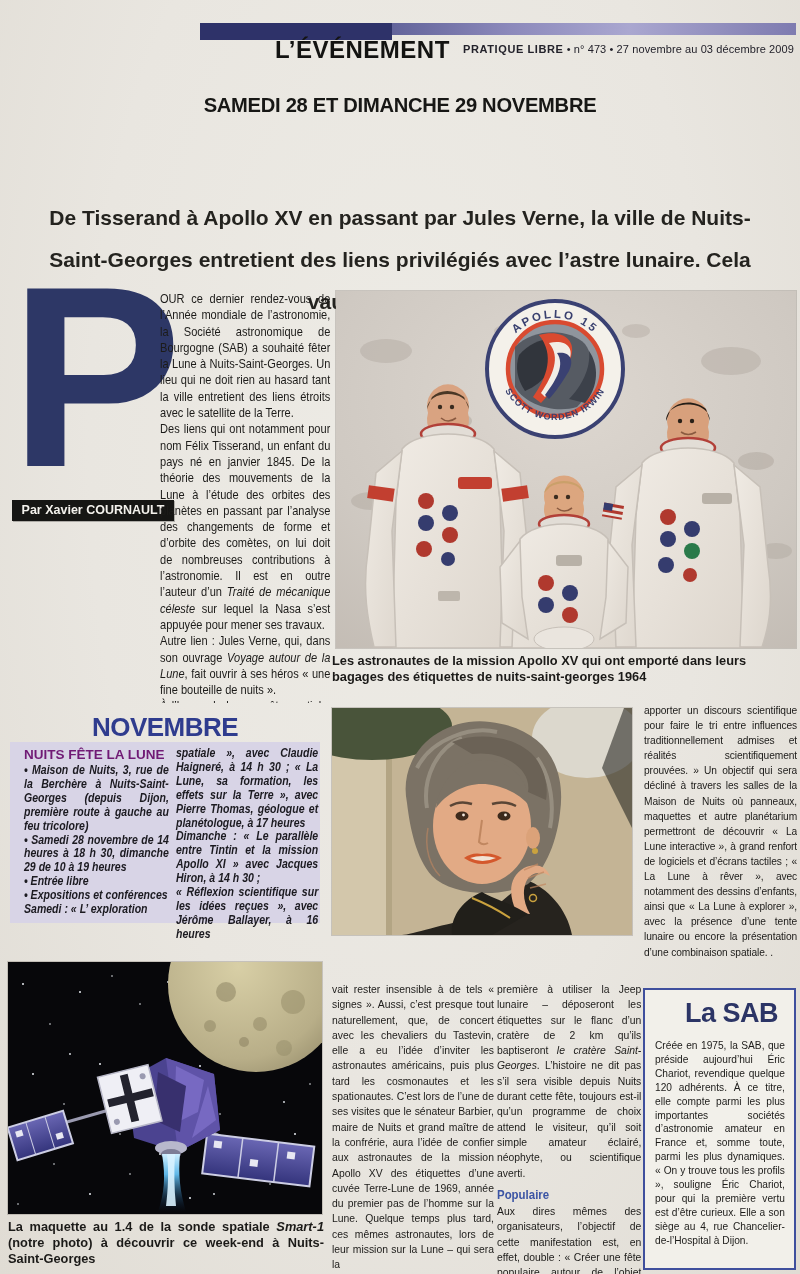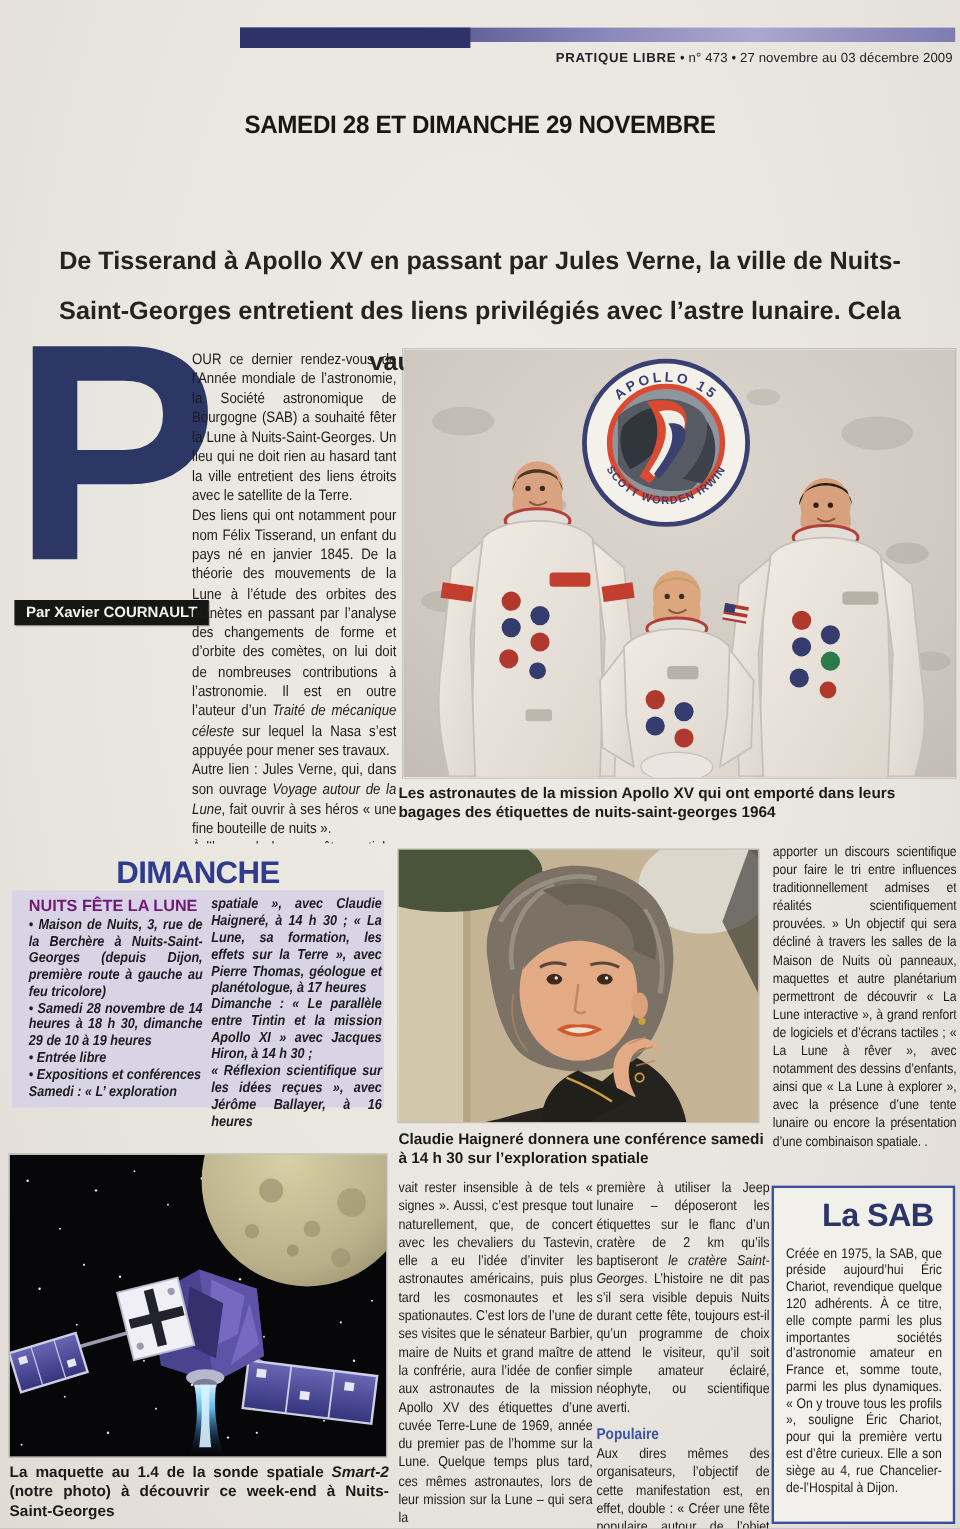--- a/index.html
+++ b/index.html
@@ -73,20 +73,21 @@
   .ph-smart{left:8px;top:962px;width:314px;height:252px;}
   svg{display:block;}
 </style>
 </head>
 <body>
 
 <div id="page">
 
   <div class="abs bar"></div>
   <div class="abs bar-block"></div>
+  <div class="abs section-title">L’ÉVÉNEMENT</div>
   <div class="abs masthead"><b>PRATIQUE LIBRE</b> • n° 473 • 27 novembre au 03 décembre 2009</div>
 
   <div class="abs kicker">SAMEDI 28 ET DIMANCHE 29 NOVEMBRE</div>
   <div class="abs lede">De Tisserand à Apollo XV en passant par Jules Verne, la ville de Nuits-Saint-Georges entretient des liens privilégiés avec l’astre lunaire. Cela vaut bien une fête.</div>
 
   <div class="abs dropcap">P</div>
   <div class="abs byline">Par Xavier COURNAULT</div>
 
   <div class="bodycol col-left">OUR ce dernier rendez-vous de l’Année mondiale de l’astronomie, la Société astronomique de Bourgogne (SAB) a souhaité fêter la Lune à Nuits-Saint-Georges. Un lieu qui ne doit rien au hasard tant la ville entretient des liens étroits avec le satellite de la Terre.<br>Des liens qui ont notamment pour nom Félix Tisserand, un enfant du pays né en janvier 1845. De la théorie des mouvements de la Lune à l’étude des orbites des planètes en passant par l’analyse des changements de forme et d’orbite des comètes, on lui doit de nombreuses contributions à l’astronomie. Il est en outre l’auteur d’un <i>Traité de mécanique céleste</i> sur lequel la Nasa s’est appuyée pour mener ses travaux.<br>Autre lien : Jules Verne, qui, dans son ouvrage <i>Voyage autour de la Lune</i>, fait ouvrir à ses héros « une fine bouteille de nuits ».<br>À l’heure de la conquête spatiale, la ville de Nuits ne pou-</div>
 
@@ -197,21 +198,21 @@
           <circle cx="6" cy="228" r="8" fill="#b0392e"></circle>
         <rect x="-8" y="168" width="26" height="11" rx="3" fill="#b8b1a7"></rect>
         <circle cx="4" cy="110" r="2.2" fill="#3a2c20"></circle>
           <circle cx="-8" cy="110" r="2.2" fill="#3a2c20"></circle>
         <path d="M-7,121 Q0,127 8,121" stroke="#8a5a40" stroke-width="1.6" fill="none"></path>
       </g>
     </svg>
   </div>
   <div class="caption cap-apollo">Les astronautes de la mission Apollo XV qui ont emporté dans leurs bagages des étiquettes de nuits-saint-georges 1964</div>
 
-  <div class="abs pratique-title">DIMANCHE</div>
+  <div class="abs pratique-title">NOVEMBRE</div>
   <div class="abs pratique-box">
     <div class="pratique-head">NUITS FÊTE LA LUNE</div>
     <div class="pratique-col c1">• Maison de Nuits, 3, rue de la Berchère à Nuits-Saint-Georges (depuis Dijon, première route à gauche au feu tricolore)<br>• Samedi 28 novembre de 14 heures à 18 h 30, dimanche 29 de 10 à 19 heures<br>• Entrée libre<br>• Expositions et conférences<br>Samedi : « L’ exploration</div>
     <div class="pratique-col c2">spatiale », avec Claudie Haigneré, à 14 h 30 ; « La Lune, sa formation, les effets sur la Terre », avec Pierre Thomas, géologue et planétologue, à 17 heures<br>Dimanche : « Le parallèle entre Tintin et la mission Apollo XI » avec Jacques Hiron, à 14 h 30 ;<br>« Réflexion scientifique sur les idées reçues », avec Jérôme Ballayer, à 16 heures</div>
   </div>
 
   <div class="photo ph-claudie">
     <svg width="300" height="227" viewBox="0 0 300 227">
       <rect width="300" height="227" fill="#c4b495"></rect>
       <rect x="0" y="0" width="58" height="227" fill="#d3c7ab"></rect>
@@ -239,21 +240,20 @@
         <ellipse cx="201" cy="130" rx="7" ry="11" fill="#dba279"></ellipse>
         <circle cx="203" cy="143" r="3" fill="#caa23e"></circle>
         <path d="M185,205 C175,185 178,168 192,160 C204,154 214,158 218,168 C210,162 198,164 194,174 C190,184 192,196 198,206 Z" fill="#e2aa85"></path>
         <path d="M192,162 L206,156 M196,170 L212,164 M198,180 L214,176" stroke="#c08760" stroke-width="1.5" opacity=".7"></path>
         <circle cx="201" cy="190" r="3.5" fill="none" stroke="#caa23e" stroke-width="1.5"></circle>
         <path d="M150,184 C160,190 180,196 196,206 L160,227 L120,227 C118,210 130,192 150,184 Z" fill="#211f1a"></path>
         <path d="M140,190 Q160,198 178,210" stroke="#caa23e" stroke-width="2" fill="none"></path>
       </g>
     </svg>
   </div>
-  <div class="caption cap-claudie">Claudie Haigneré donnera une conférence samedi à 14 h 30 sur l’exploration spatiale</div>
 
   <div class="bodycol col-right">apporter un discours scientifique pour faire le tri entre influences traditionnellement admises et réalités scientifiquement prouvées. » Un objectif qui sera décliné à travers les salles de la Maison de Nuits où panneaux, maquettes et autre planétarium permettront de découvrir « La Lune interactive », à grand renfort de logiciels et d’écrans tactiles ; « La Lune à rêver », avec notamment des dessins d’enfants, ainsi que « La Lune à explorer », avec la présence d’une tente lunaire ou encore la présentation d’une combinaison spatiale. .</div>
 
   <div class="photo ph-smart">
     <svg width="314" height="252" viewBox="0 0 314 252">
       <defs>
         <radialGradient id="moon2" cx="40%" cy="40%" r="75%">
           <stop offset="0%" stop-color="#d8cfa6"></stop>
             <stop offset="70%" stop-color="#b8ae88"></stop>
             <stop offset="100%" stop-color="#948b6a"></stop>
@@ -336,21 +336,21 @@
           <circle cx="140" cy="118" r="3" fill="#9a9ab0"></circle>
             <circle cx="104" cy="156" r="3" fill="#9a9ab0"></circle>
         </g>
         <ellipse cx="163" cy="186" rx="16" ry="7" fill="#b8b8cc"></ellipse>
         <ellipse cx="163" cy="192" rx="10" ry="5" fill="#7d7d96"></ellipse>
         <path d="M154,192 C158,216 156,232 150,250 L178,250 C172,230 170,212 172,192 Z" fill="url(#plume)"></path>
         <path d="M159,192 C161,210 160,228 158,244 L168,244 C166,226 166,208 167,192 Z" fill="#d8f2ff" opacity=".9"></path>
       </g>
     </svg>
   </div>
-  <div class="caption cap-smart">La maquette au 1.4 de la sonde spatiale <i>Smart-2</i> (notre photo) à découvrir ce week-end à Nuits-Saint-Georges</div>
+  <div class="caption cap-smart">La maquette au 1.4 de la sonde spatiale <i>Smart-1</i> (notre photo) à découvrir ce week-end à Nuits-Saint-Georges</div>
 
   <div class="bodycol col-mid1">vait rester insensible à de tels « signes ». Aussi, c’est presque tout naturellement, que, de concert avec les chevaliers du Tastevin, elle a eu l’idée d’inviter les astronautes américains, puis plus tard les cosmonautes et les spationautes. C’est lors de l’une de ses visites que le sénateur Barbier, maire de Nuits et grand maître de la confrérie, aura l’idée de confier aux astronautes de la mission Apollo XV des étiquettes d’une cuvée Terre-Lune de 1969, année du premier pas de l’homme sur la Lune. Quelque temps plus tard, ces mêmes astronautes, lors de leur mission sur la Lune – qui sera la</div>
   <div class="bodycol col-mid2">
     <span>première à utiliser la Jeep lunaire – déposeront les étiquettes sur le flanc d’un cratère de 2 km qu’ils baptiseront <i>le cratère Saint-Georges</i>. L’histoire ne dit pas s’il sera visible depuis Nuits durant cette fête, toujours est-il qu’un programme de choix attend le visiteur, qu’il soit simple amateur éclairé, néophyte, ou scientifique averti.</span>
     <div class="subhead-pop">Populaire</div>
     <span>Aux dires mêmes des organisateurs, l’objectif de cette manifestation est, en effet, double : « Créer une fête populaire autour de l’objet astronomique le plus accessible et le plus proche qui soit ;</span>
   </div>
 
   <div class="abs sab-box">
     <div class="sab-title">La SAB</div>

